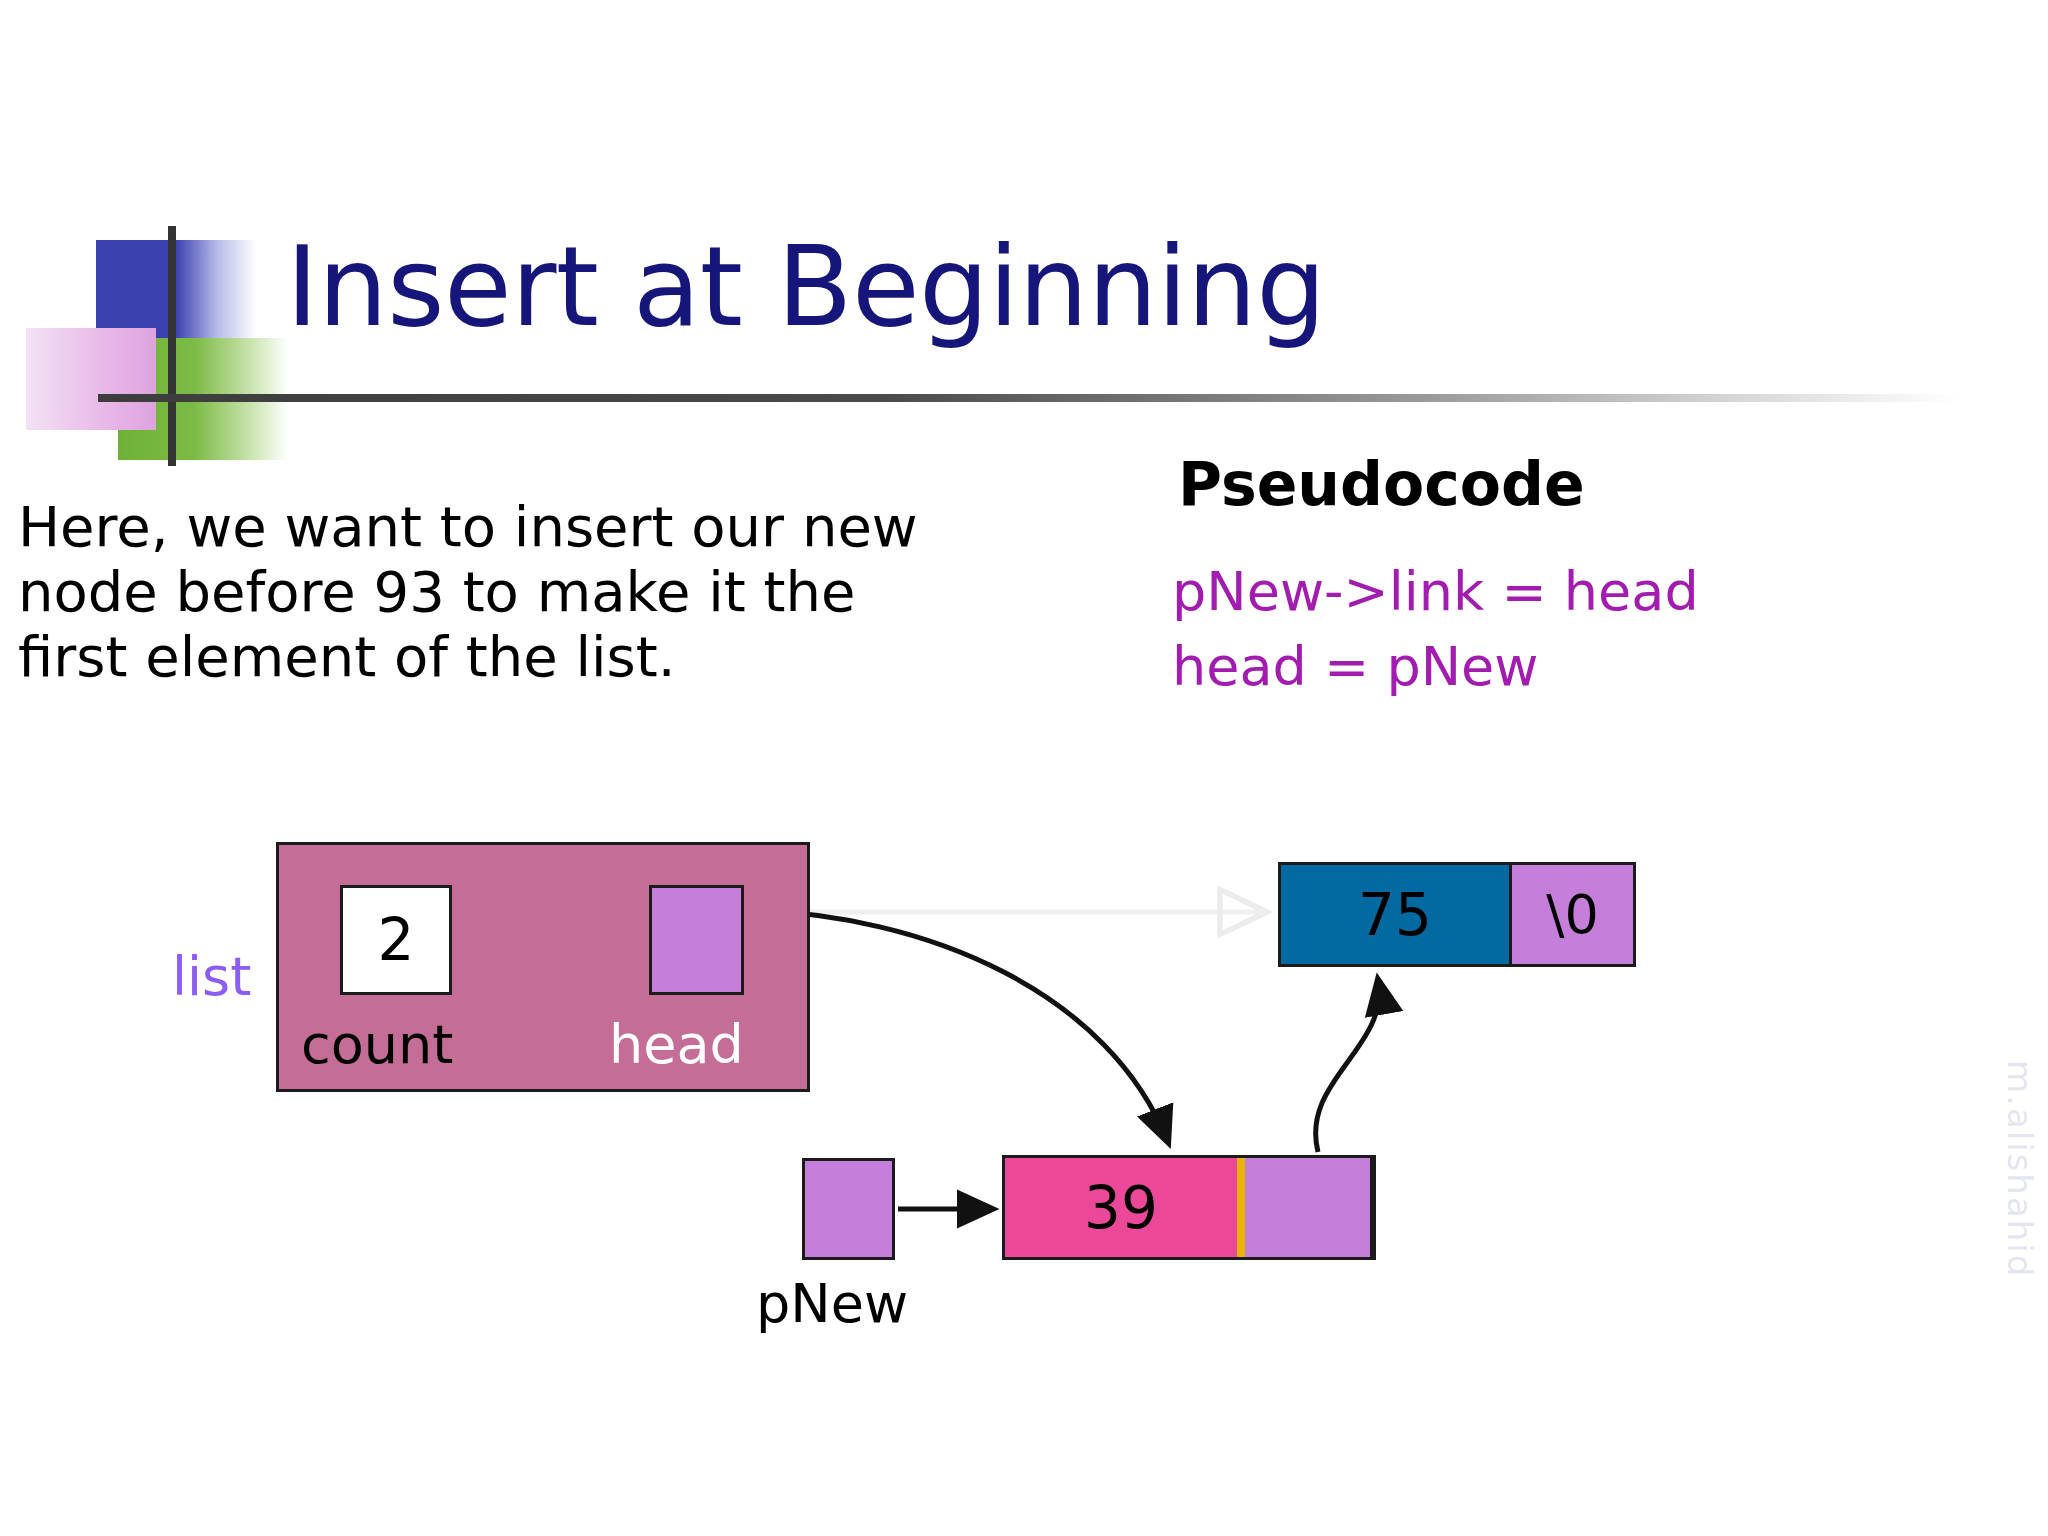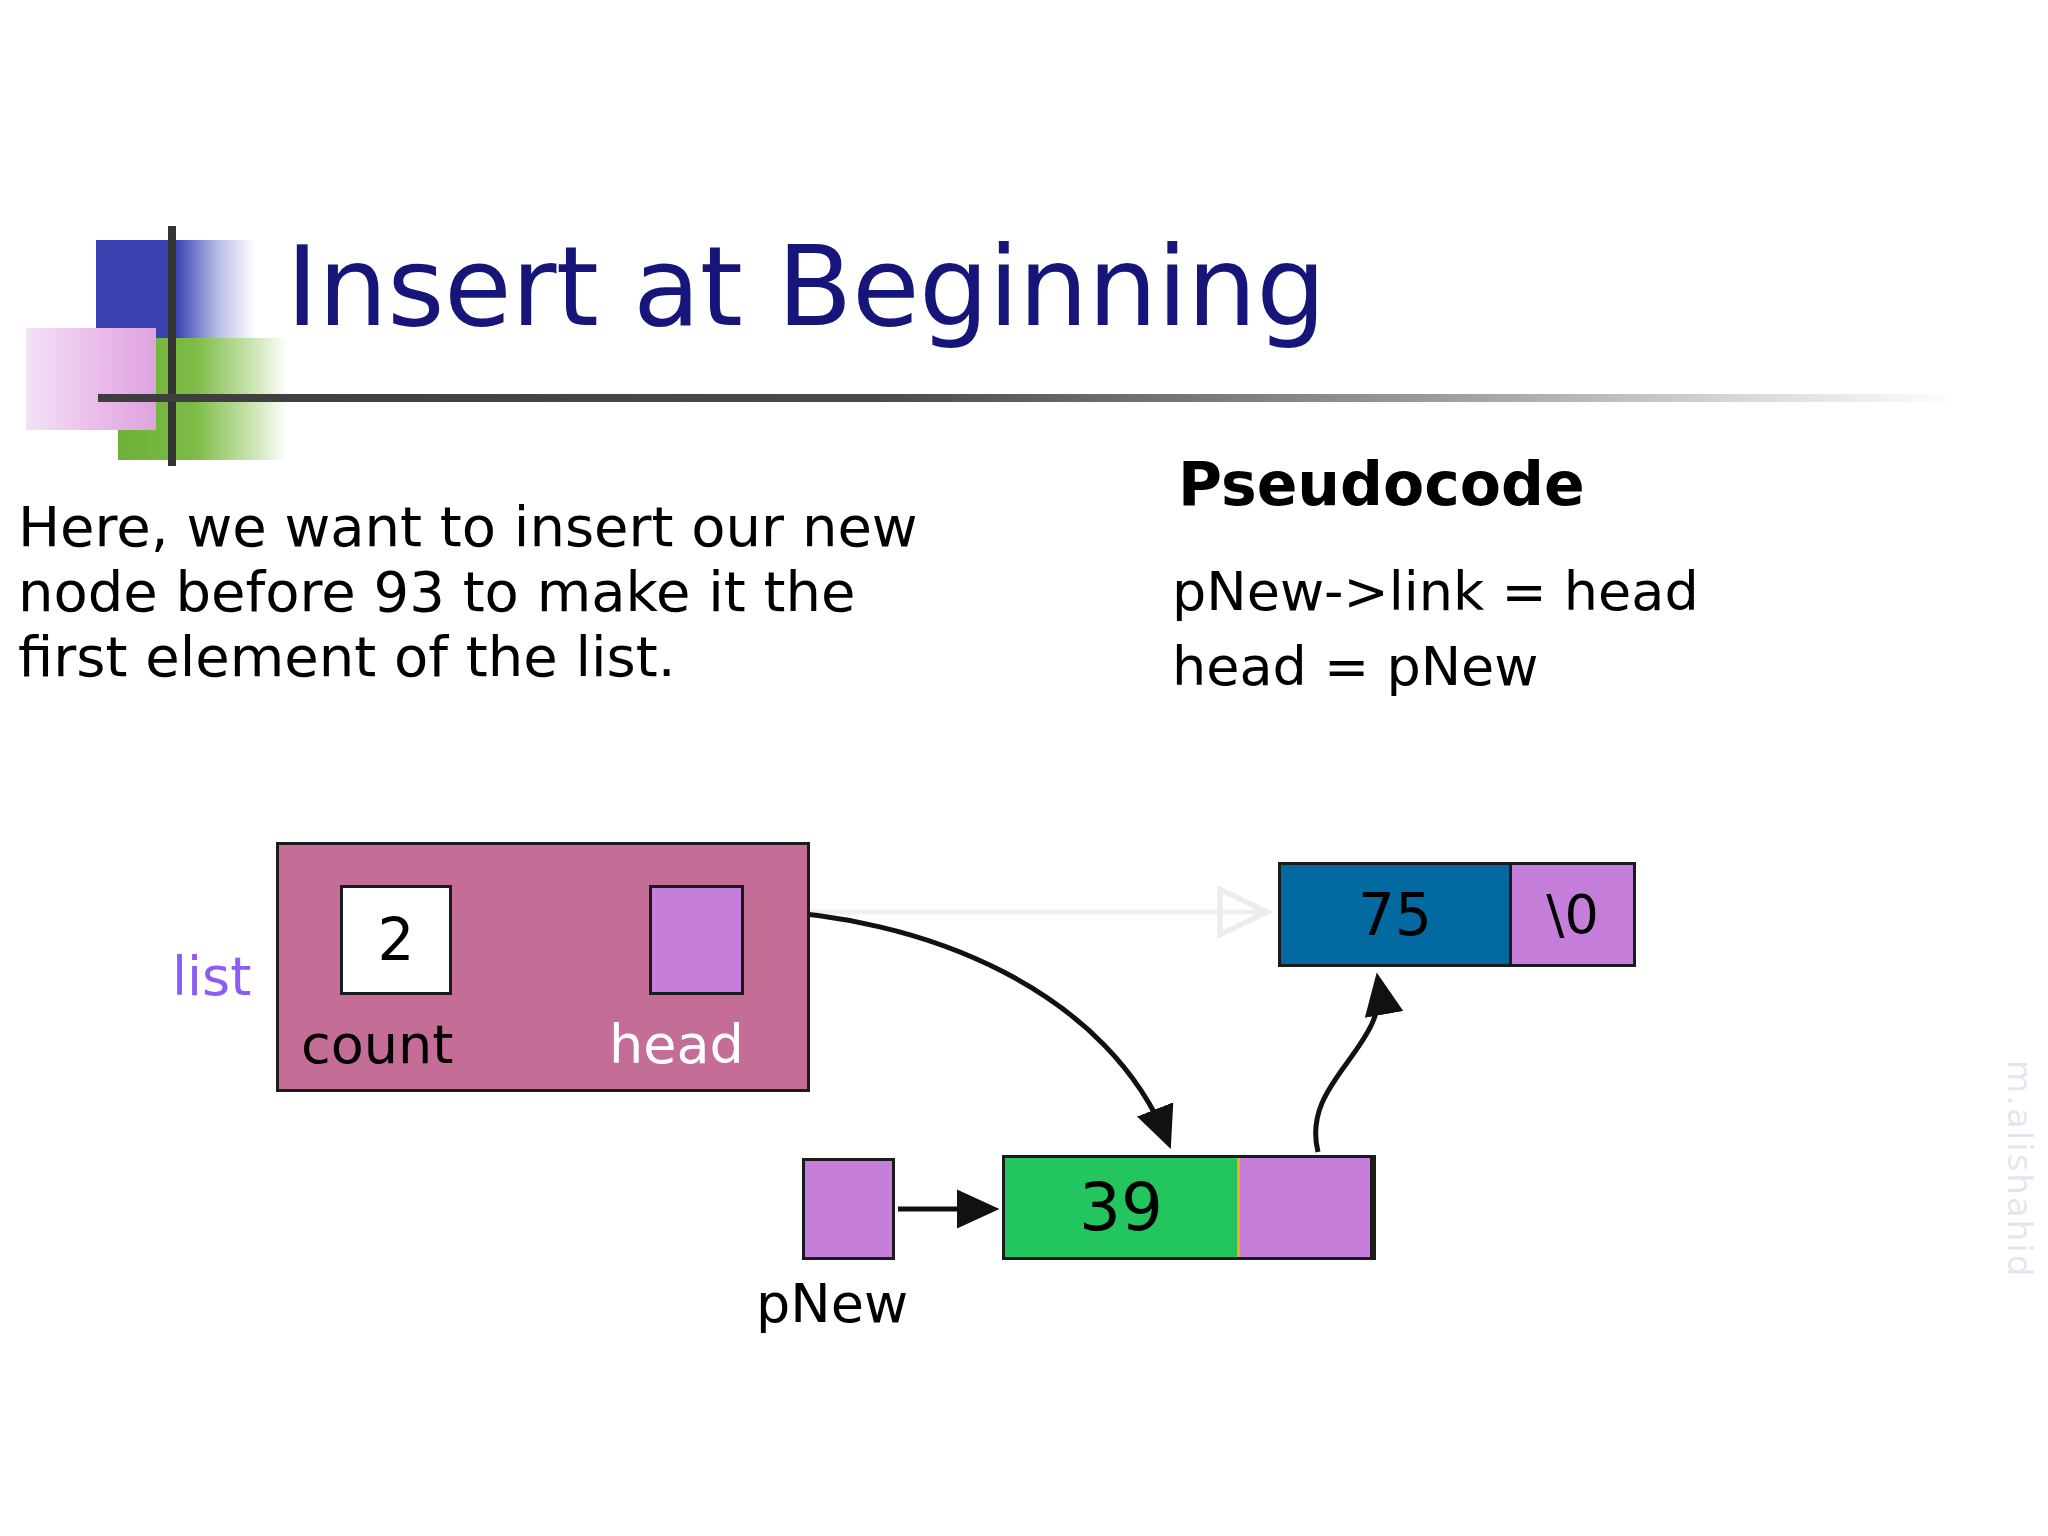--- a/index.html
+++ b/index.html
@@ -89,21 +89,21 @@
     font-weight: bold;
     color: #000000;
     white-space: nowrap;
     margin-top: 9px;
   }
   .pseudo-body {
     position: absolute;
     left: 1172px; top: 555px;
     font-size: 54px;
     line-height: 1.38;
-    color: #000000;
+    color: #a21caf;
   }
   .pseudo-body .ln { display: block; white-space: nowrap; }
 
   
   .diagram { position: absolute; left: 0; top: 780px; width: 2048px; height: 620px; }
 
   .list-box {
     position: absolute;
     left: 276px; top: 62px;
     width: 534px; height: 250px;
@@ -172,24 +172,24 @@
   .node39 {
     position: absolute;
     left: 1002px; top: 375px;
     width: 374px; height: 105px;
     border: 3px solid #1b1b1b;
     box-sizing: border-box;
     display: flex;
   }
   .node39 .data {
     flex: 0 0 232px;
-    background: #22c55e;
+    background: #ec4899;
     display: flex; align-items: center; justify-content: center;
-    font-size: 66px; color: #000;
-    border-right: 3px solid #eab308;
+    font-size: 58px; color: #000;
+    border-right: 8px solid #eab308;
   }
   .node39 .link {
     flex: 1 1 auto;
     background: #c57fdb;
     border-right: 3px solid #1b1b1b;
   }
 
   .pnew-cell {
     position: absolute;
     left: 802px; top: 378px;

